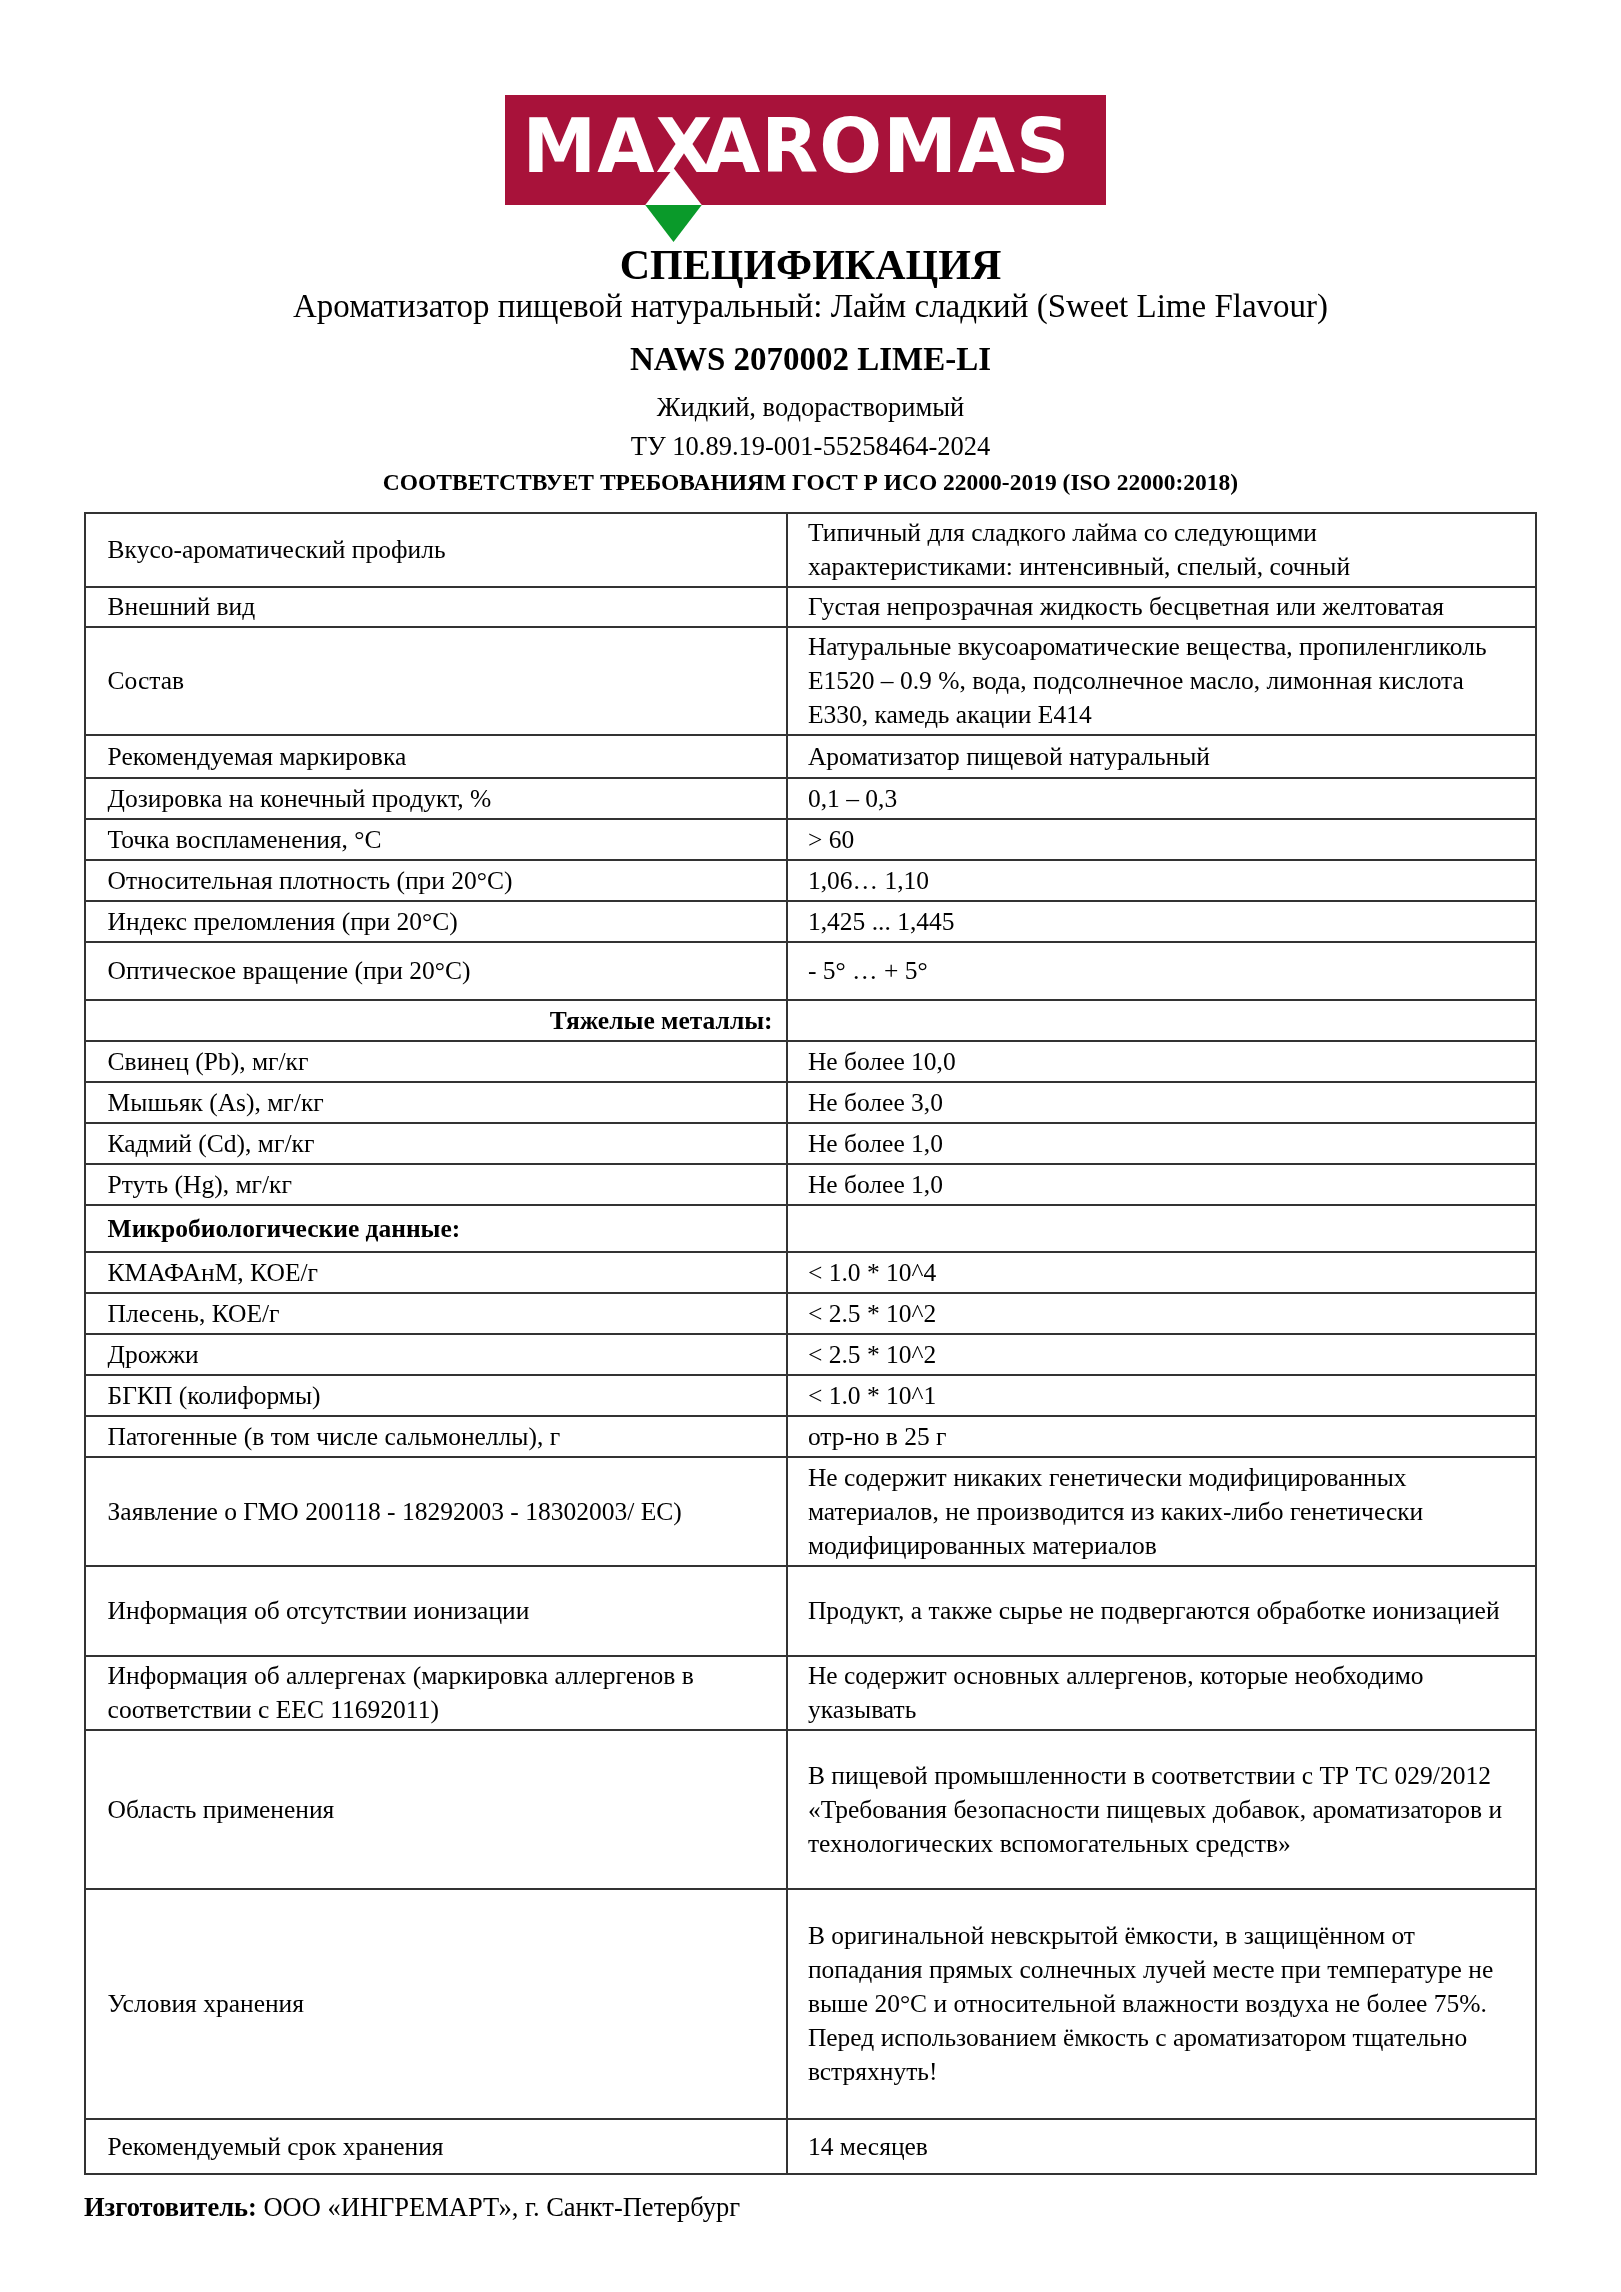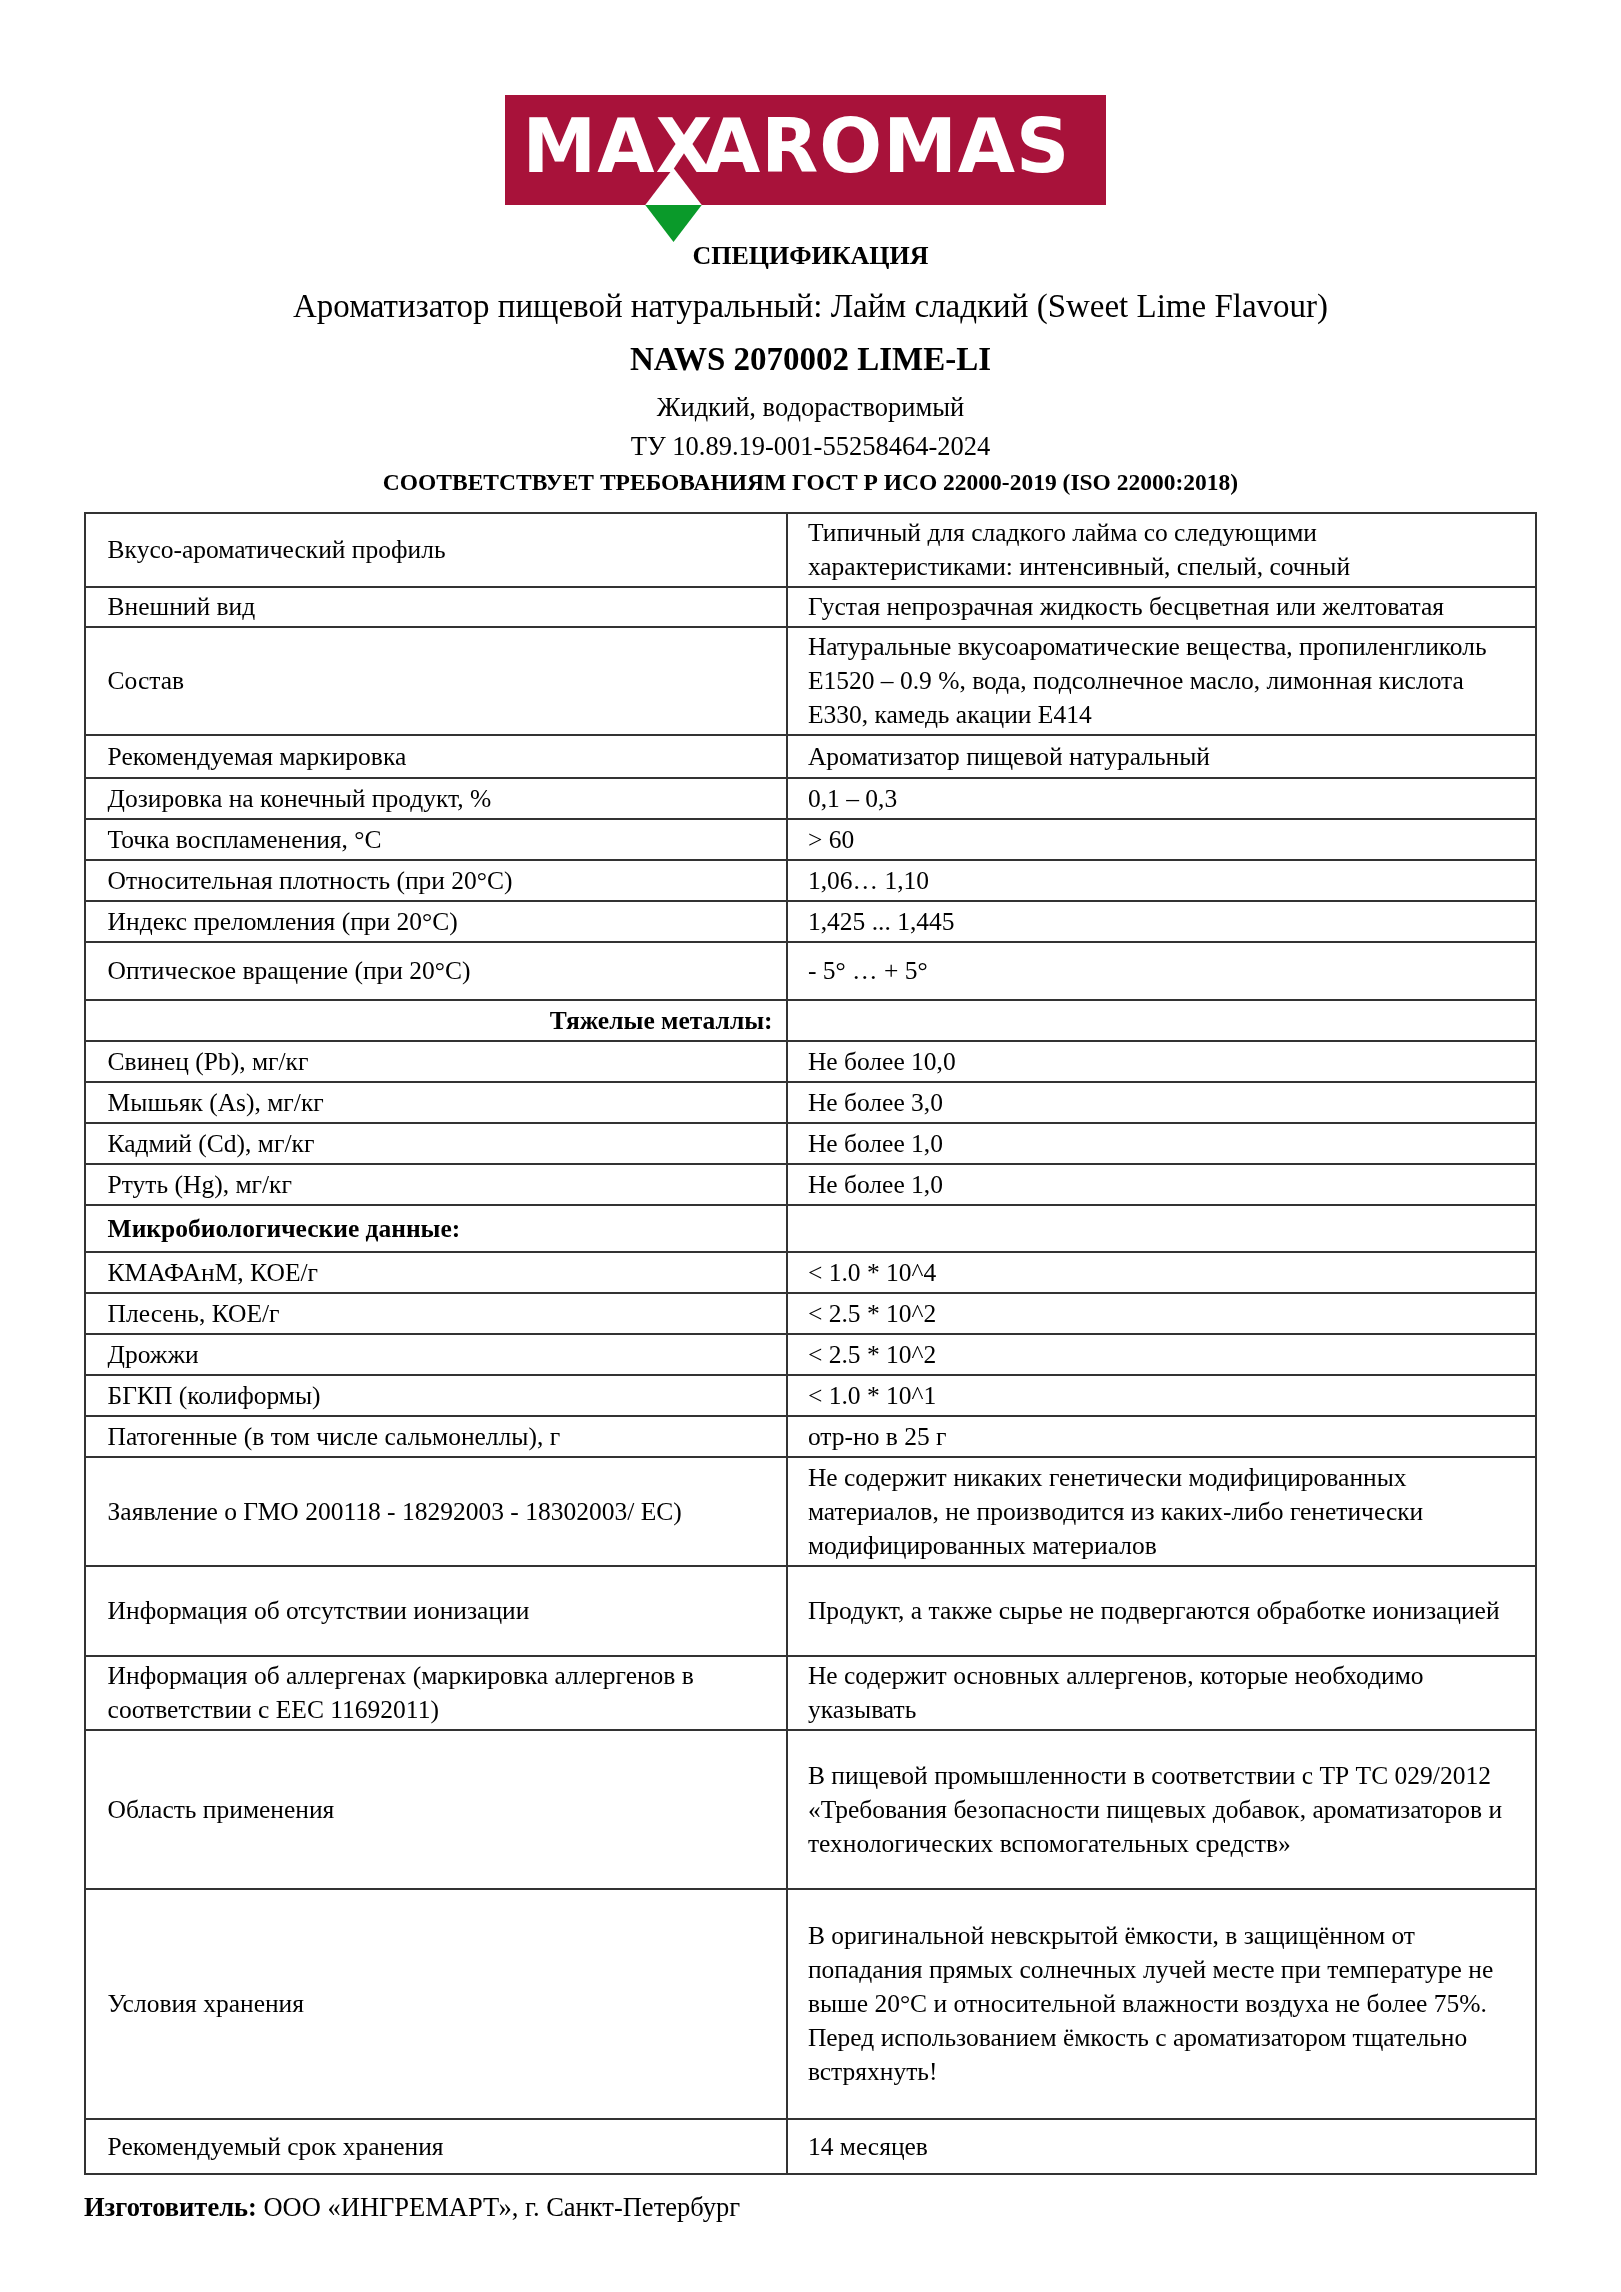--- a/index.html
+++ b/index.html
@@ -5,21 +5,21 @@
   html, body { margin: 0; padding: 0; background: #ffffff; }
   body { width: 1621px; height: 2293px; position: relative; overflow: hidden;
          font-family: "Liberation Serif", "DejaVu Serif", serif; color: #000; }
   .logo { position: absolute; left: 505px; top: 95px; width: 601px; height: 110px; background: #a8123a; }
   .logo-text { position: absolute; top: 11.8px; font-family: "DejaVu Sans", "Liberation Sans", sans-serif;
                font-weight: bold; color: #fff; font-size: 74px; letter-spacing: 1px; line-height: 78px; }
   .logo-max { left: 17.6px; }
   .logo-aromas { left: 198px; }
   .diamond { position: absolute; left: 645px; top: 168px; width: 57px; height: 74px; }
   .title { position: absolute; left: 0; width: 1621px; text-align: center; }
-  .t1 { top: 241px; font-size: 26px; font-weight: bold; }
+  .t1 { top: 241px; font-size: 42px; font-weight: bold; }
   .t2 { top: 288px; font-size: 33px; }
   .t3 { top: 341px; font-size: 33px; font-weight: bold; }
   .t4 { top: 392px; font-size: 26.5px; }
   .t5 { top: 431px; font-size: 26.5px; }
   .t6 { top: 469px; font-size: 23.5px; font-weight: bold; }
   table.spec { position: absolute; left: 84px; top: 512px; width: 1453px; border-collapse: collapse; }
   table.spec td { border: 2px solid #333; font-size: 25.5px; line-height: 34px; vertical-align: middle;
                   padding: 2px 13.7px 2px 21.6px; }
   table.spec td.k { width: 665px; }
   table.spec td.v { padding-left: 19.6px; }

